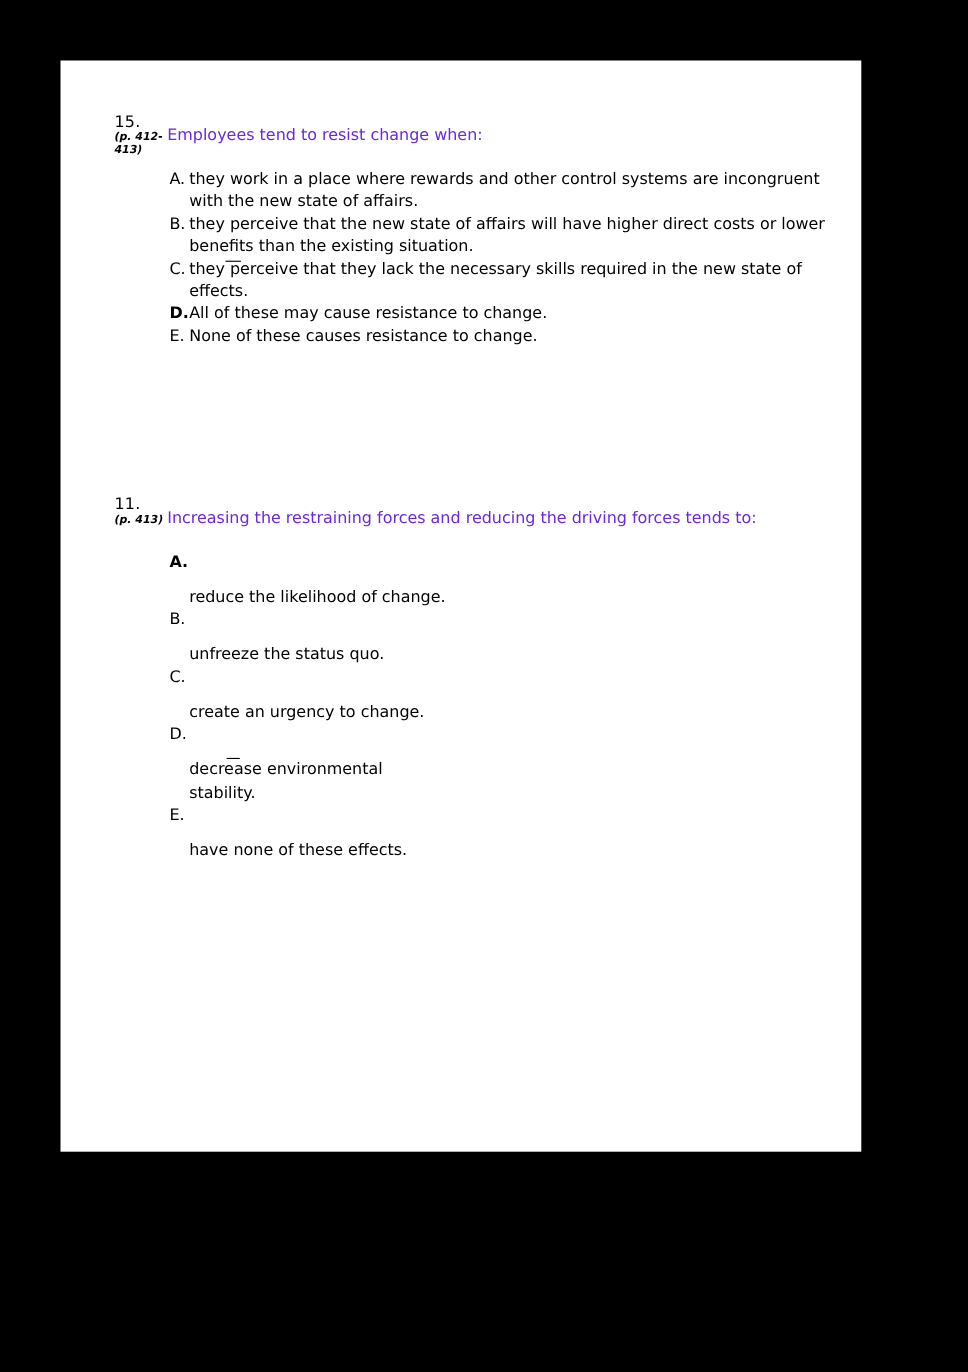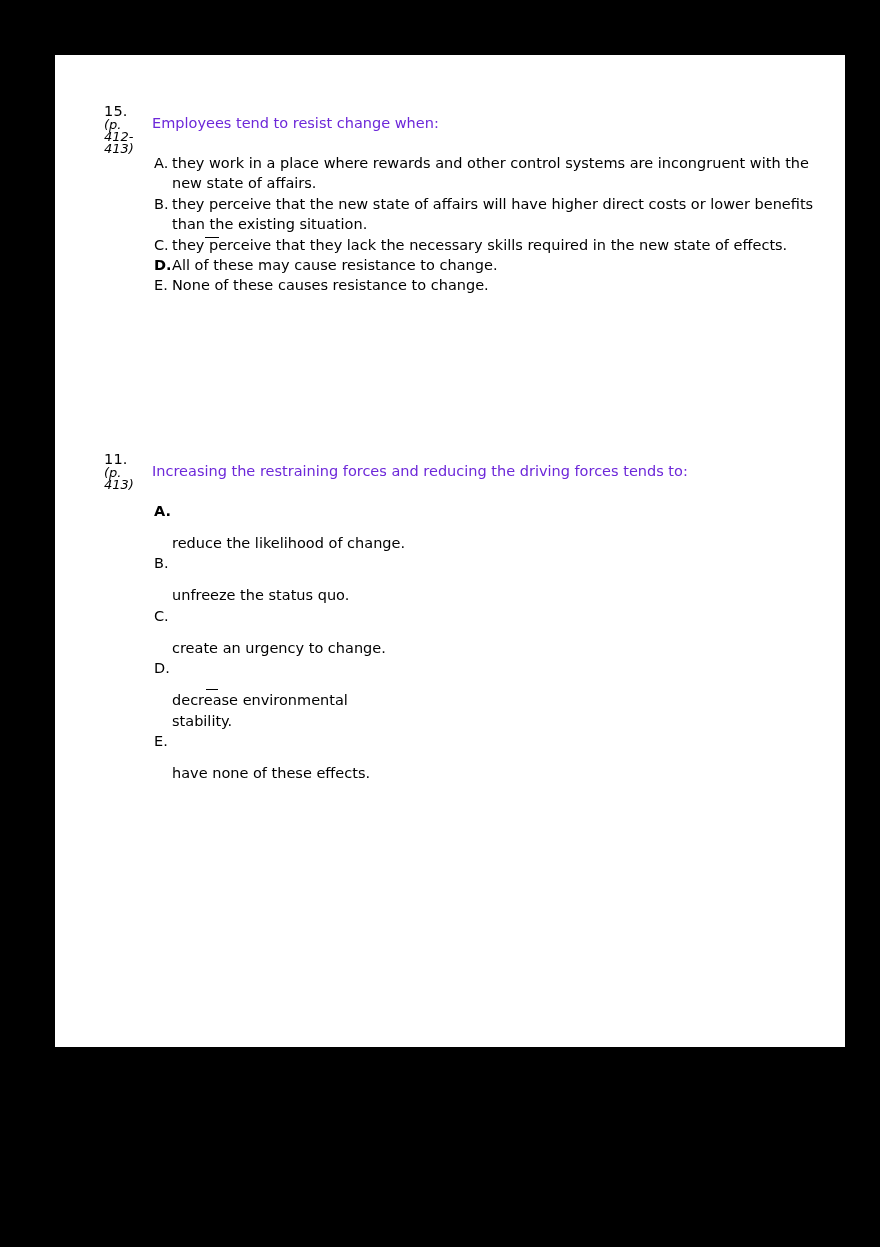--- a/index.html
+++ b/index.html
@@ -10,21 +10,21 @@
     height: 1247px;
     overflow: hidden;
   }
   body {
     font-family: "DejaVu Sans", sans-serif;
   }
   .page {
     position: absolute;
     left: 55px;
     top: 55px;
-    width: 790px;
+    width: 728px;
     height: 992px;
     background: #ffffff;
   }
   .question-block {
     position: absolute;
     left: 0;
     top: 0;
     width: 100%;
   }
   #question-15 { top: 46px; }
@@ -38,24 +38,25 @@
     color: #000;
     font-weight: 400;
     line-height: 20px;
     letter-spacing: 0.2px;
   }
   .q-page-ref {
     position: absolute;
     left: 49px;
     top: 18px;
     width: 46px;
-    font-size: 13px;
+    font-size: 10px;
     font-style: italic;
     color: #000;
     line-height: 12px;
+    font-weight: bold;
   }
   .q-stem {
     position: absolute;
     left: 97px;
     top: 0px;
     right: 10px;
     font-size: 14.5px;
     color: #6d28d9;
     line-height: 20px;
     margin-top: 12px;

